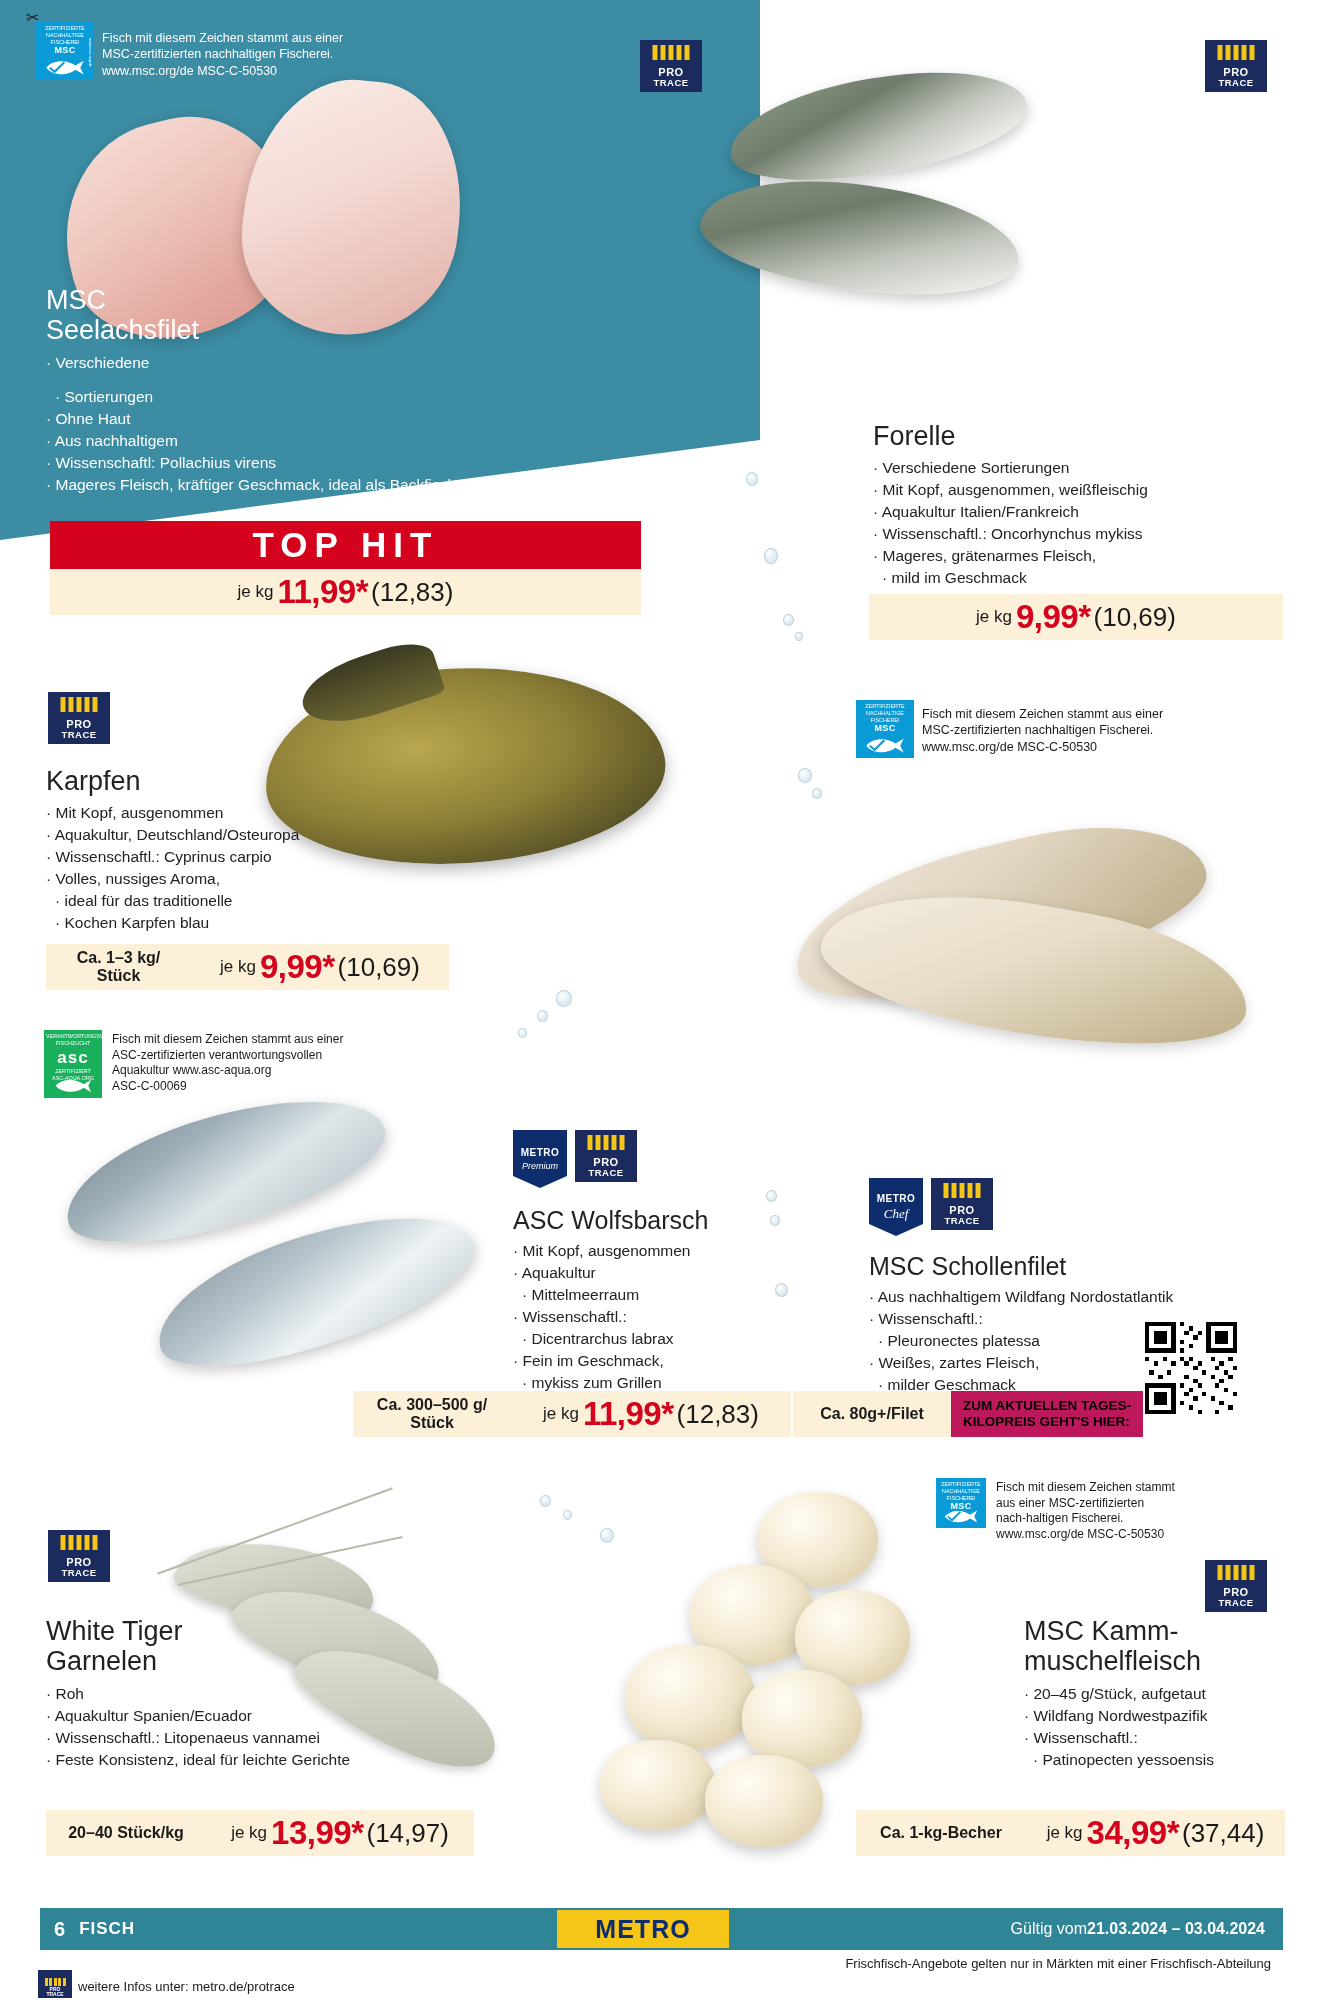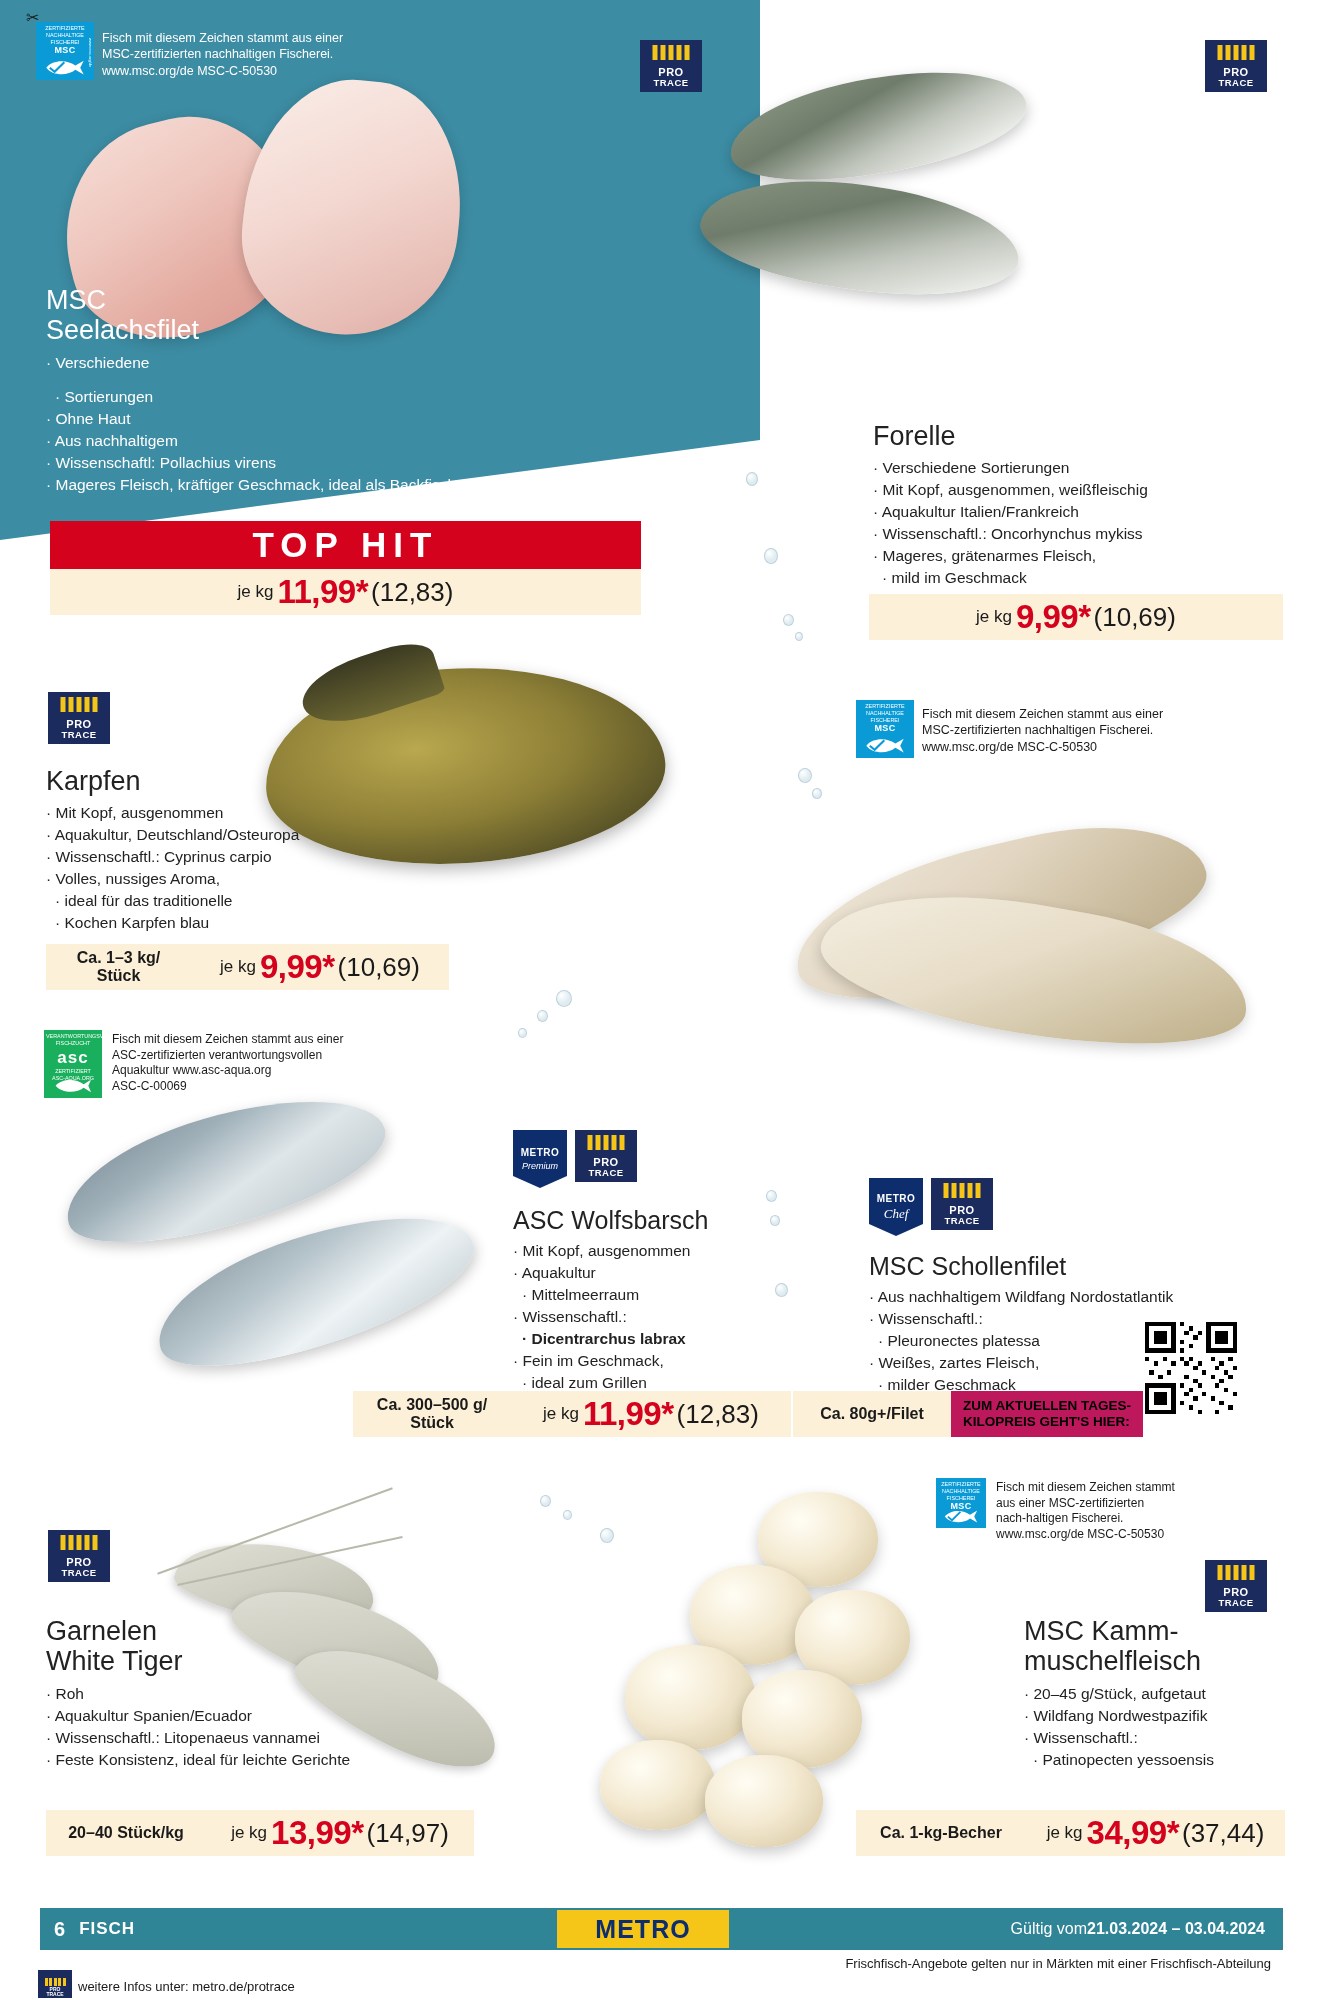--- a/index.html
+++ b/index.html
@@ -391,23 +391,23 @@
     </div>
   </div>
 
   <div style="position:absolute; left:513px; top:1206px; width:260px;">
     <div class="prod-title" style="font-size:25px;">ASC Wolfsbarsch</div>
     <div class="bullets" style="margin-top:6px;">
       <div>Mit Kopf, ausgenommen</div>
       <div>Aquakultur</div>
       <div style="padding-left:9px;">Mittelmeerraum</div>
       <div>Wissenschaftl.:</div>
-      <div style="padding-left:9px;font-weight:bold;">Dicentrarchus labrax</div>
+      <div style="padding-left:9px;">Dicentrarchus labrax</div>
       <div>Fein im Geschmack,</div>
-      <div style="padding-left:9px;">ideal zum Grillen</div>
+      <div style="padding-left:9px;">mykiss zum Grillen</div>
     </div>
   </div>
   <div style="position:absolute; left:353px; top:1391px; display:flex;">
     <div class="qtybox" style="width:158px;">
       <div>
         <div>Ca. 300–500 g/</div>
         <div>Stück</div>
       </div>
     </div>
     <div class="pricebar" style="width:280px; justify-content:center;">
@@ -540,22 +540,22 @@
   </div>
 
   <div class="art prawn" style="left:175px; top:1545px; width:200px; height:75px; transform:rotate(12deg);"></div>
   <div class="art prawn" style="left:230px; top:1600px; width:215px; height:80px; transform:rotate(22deg);"></div>
   <div class="art prawn" style="left:290px; top:1665px; width:215px; height:80px; transform:rotate(28deg);"></div>
   <div class="art" style="left:150px; top:1530px; width:250px; height:2px; background:#b9b9ab; transform:rotate(-20deg);"></div>
   <div class="art" style="left:175px; top:1560px; width:230px; height:2px; background:#b9b9ab; transform:rotate(-12deg);"></div>
 
   <div style="position:absolute; left:46px; top:1616px; width:420px;">
     <div class="prod-title">
+      <div>White Tiger</div>
       <div>Garnelen</div>
-      <div>White Tiger</div>
     </div>
     <div class="bullets" style="margin-top:7px;">
       <div>Roh</div>
       <div>Aquakultur Spanien/Ecuador</div>
       <div>Wissenschaftl.: Litopenaeus vannamei</div>
       <div>Feste Konsistenz, ideal für leichte Gerichte</div>
     </div>
   </div>
   <div style="position:absolute; left:46px; top:1810px; display:flex;">
     <div class="qtybox" style="width:160px;">

